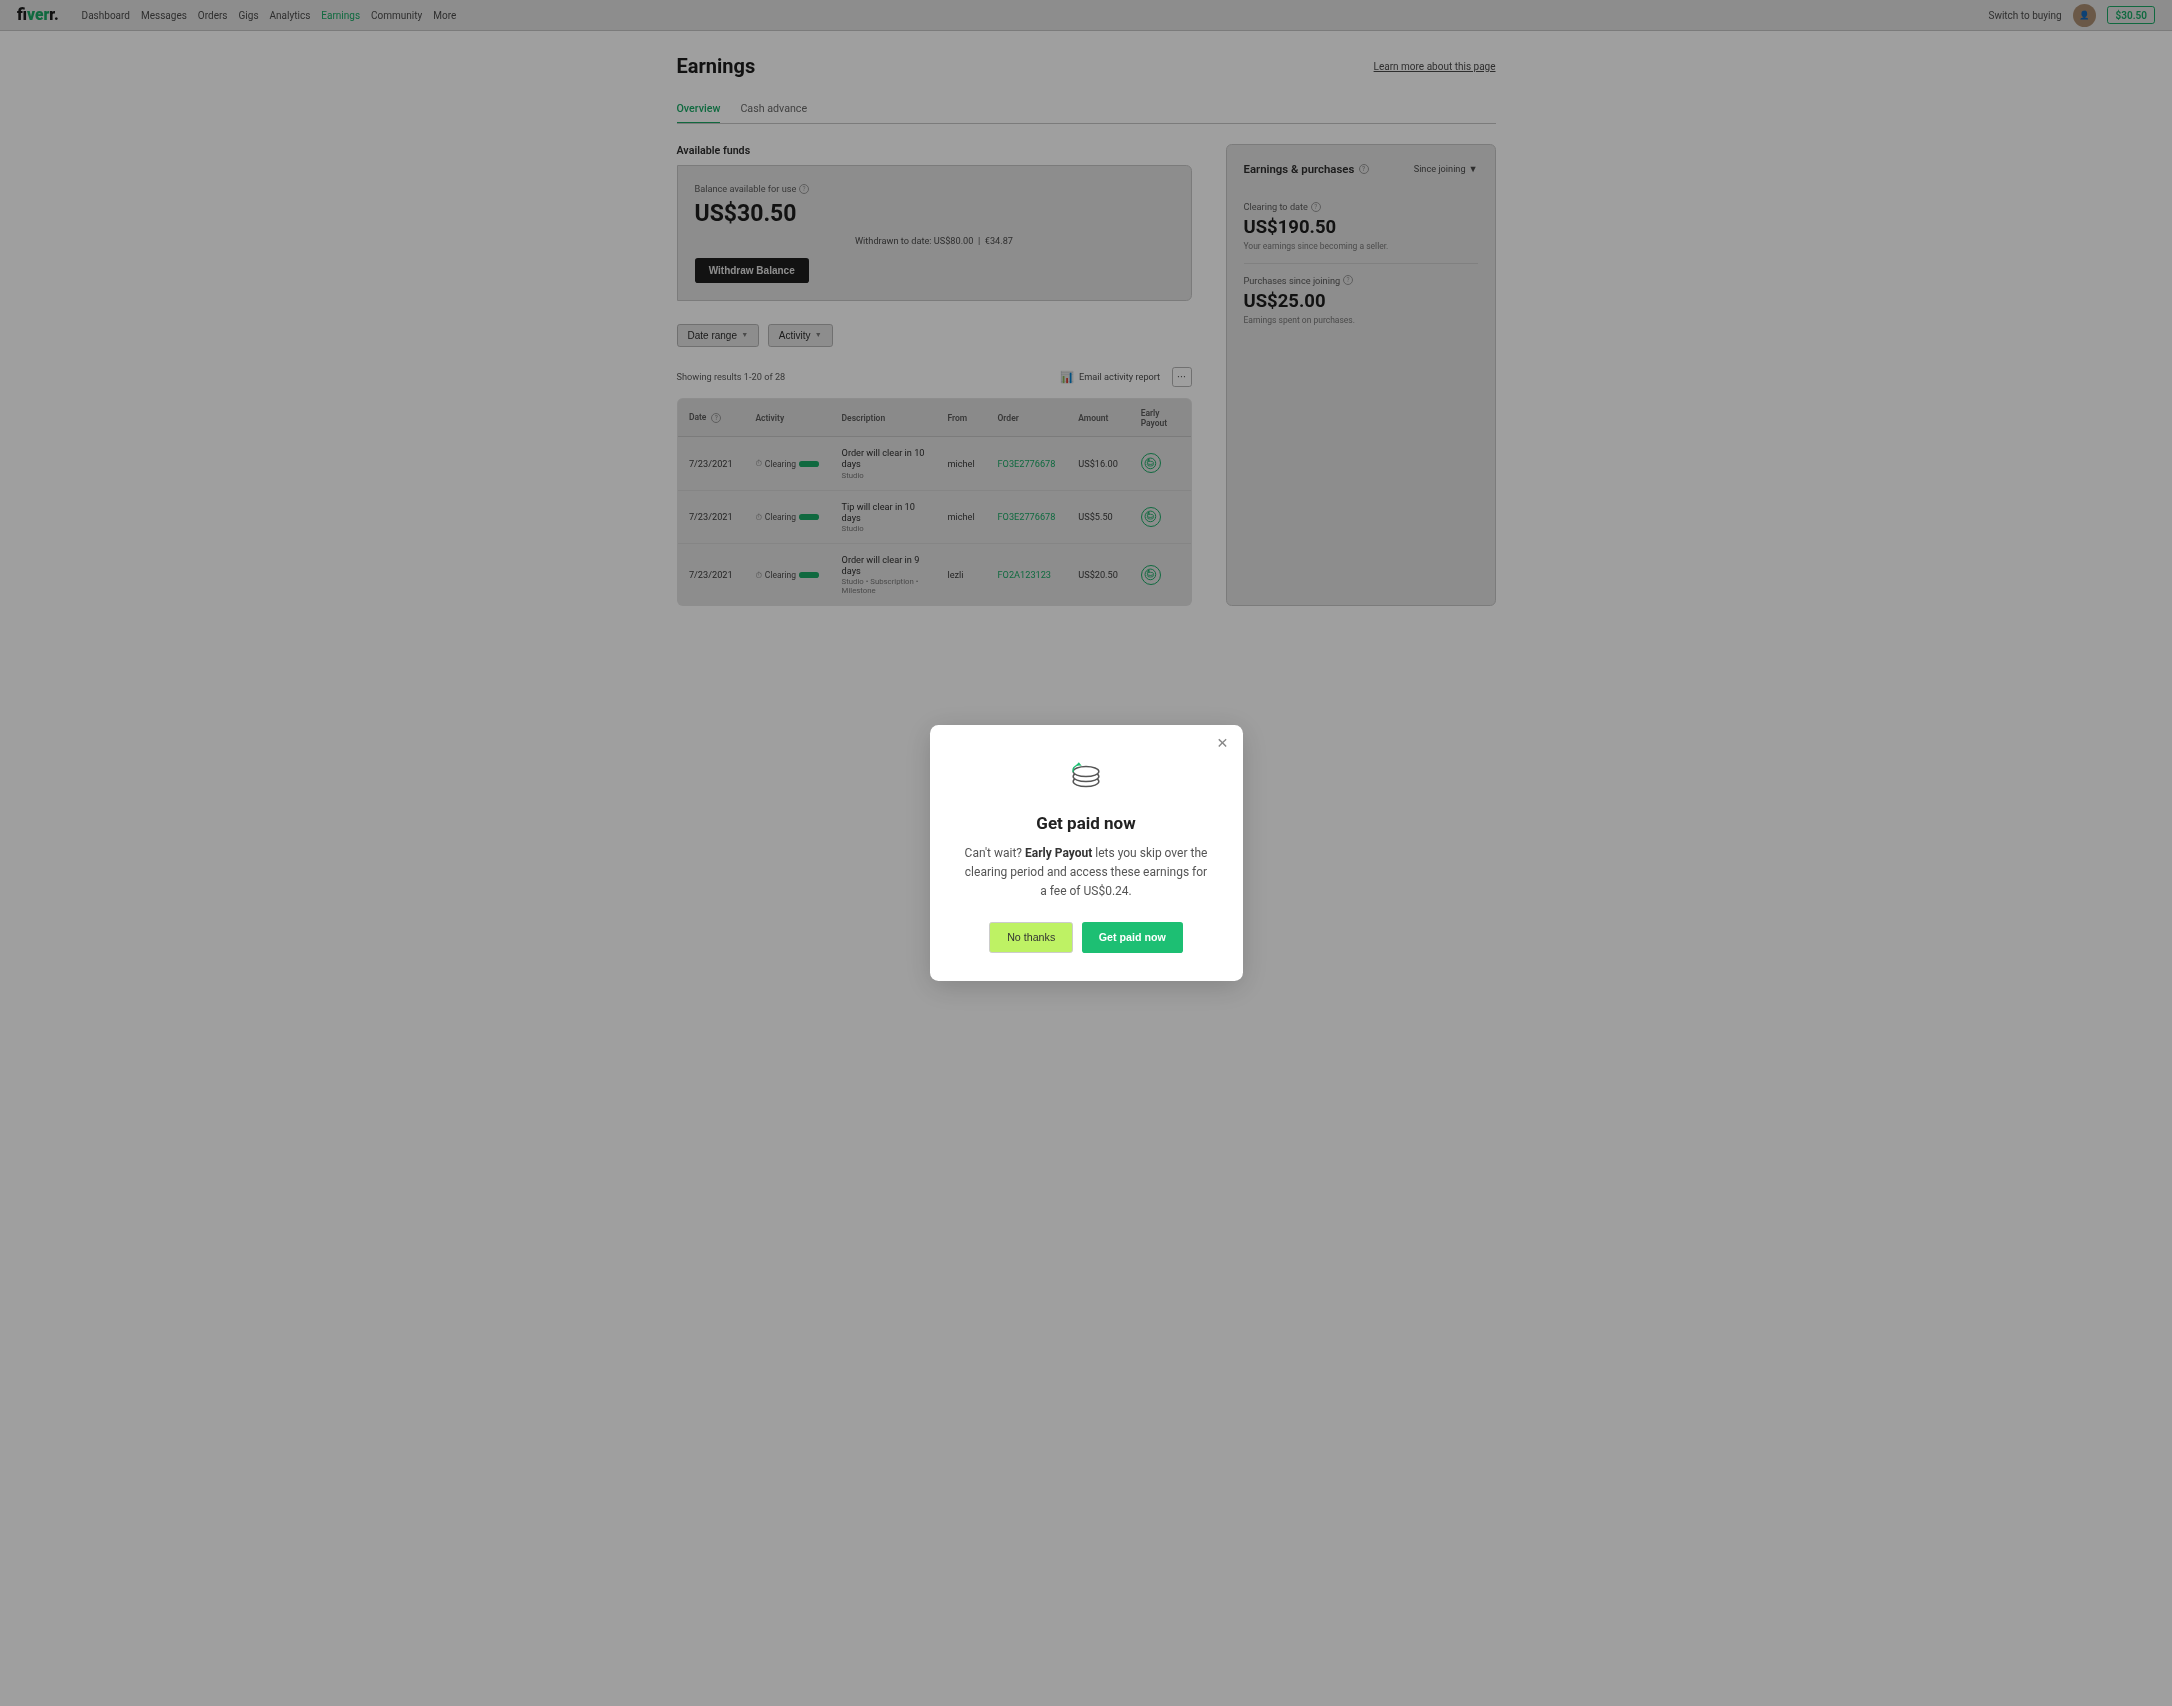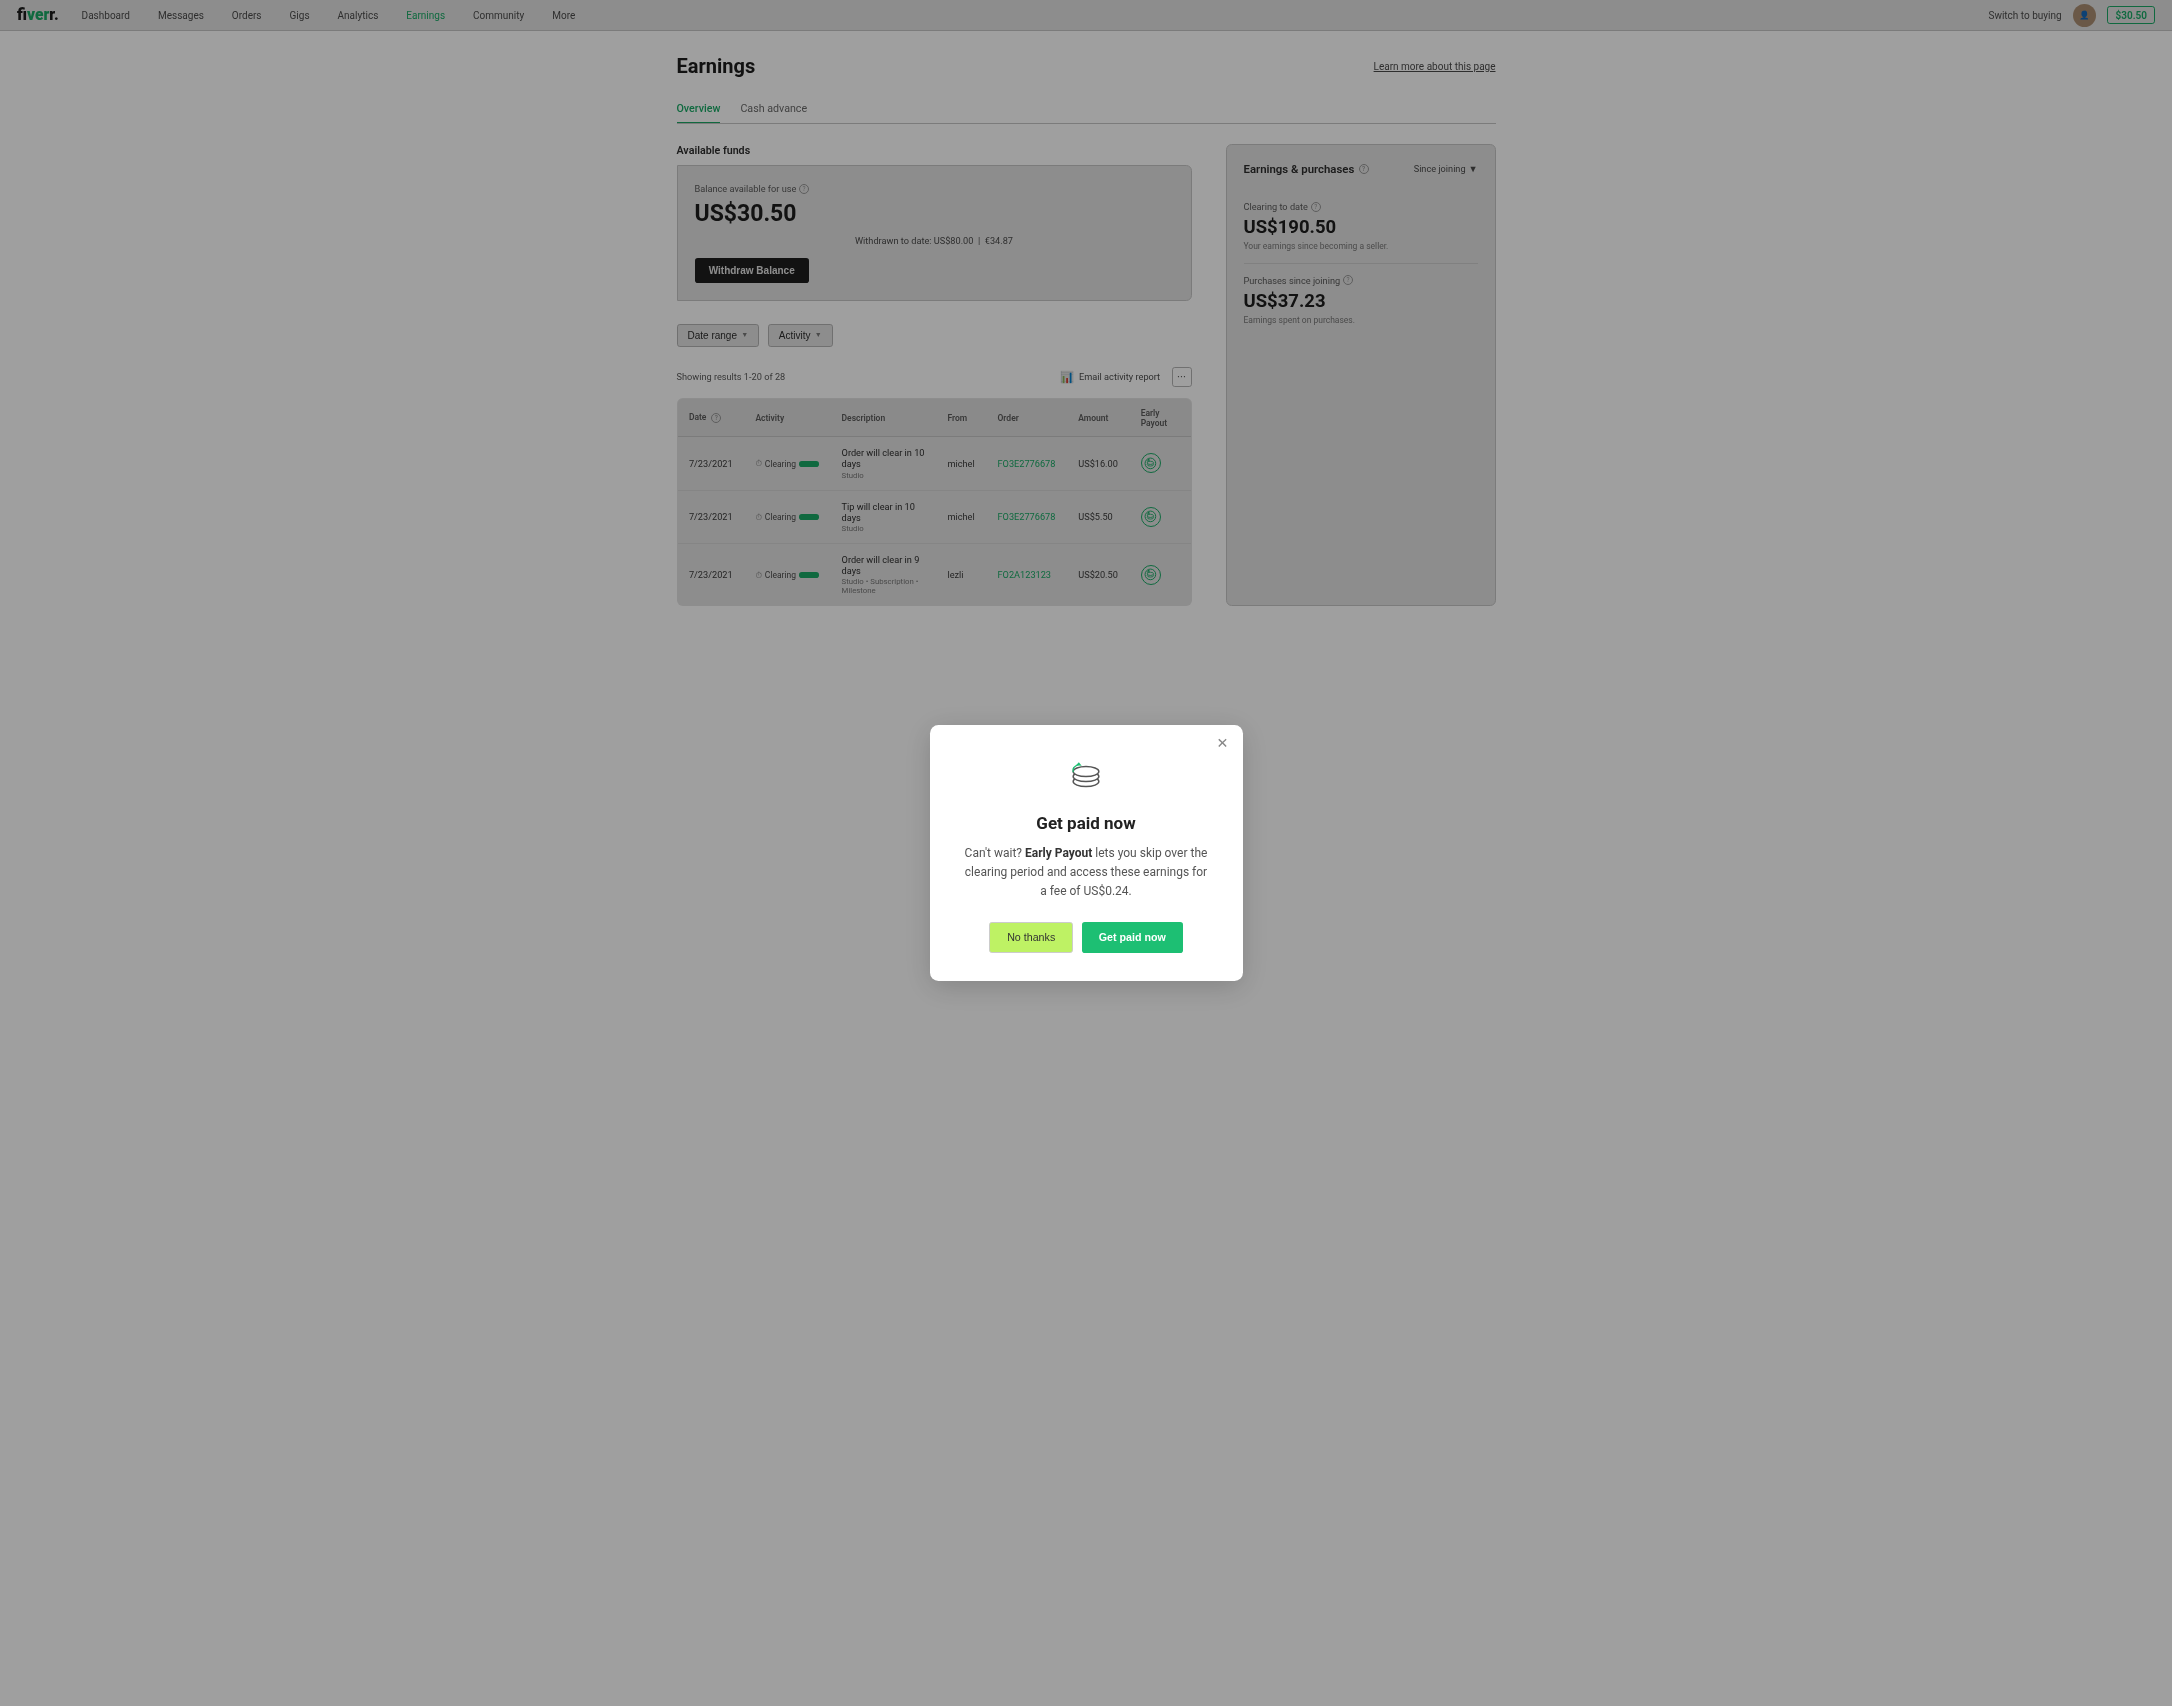--- a/index.html
+++ b/index.html
@@ -16,21 +16,21 @@
       position: relative;
       z-index: 10;
     }
     .navbar-logo {
       font-size: 15.6px;
       font-weight: 900;
       color: #222;
       margin-right: 23px;
     }
     .navbar-logo span { color: #1dbf73; }
-    .navbar-links { display: flex; gap: 28px; flex: 1; }
+    .navbar-links { display: flex; gap: 11px; flex: 1; }
     .navbar-link {
       font-size: 10px;
       color: #555;
       text-decoration: none;
       cursor: pointer;
     }
     .navbar-link.active { color: #1dbf73; }
     .navbar-right { display: flex; align-items: center; gap: 11.4px; }
     .switch-buying { font-size: 10px; color: #555; cursor: pointer; }
     .avatar {
@@ -463,21 +463,21 @@
           </div>
           <div class="ep-amount">US$190.50</div>
           <div class="ep-sub">Your earnings since becoming a seller.</div>
         </div>
 
         <div class="ep-row">
           <div class="ep-label">
             <span>Purchases since joining</span>
             <span class="info-icon">?</span>
           </div>
-          <div class="ep-amount">US$37.23</div>
+          <div class="ep-amount">US$25.00</div>
           <div class="ep-sub">Earnings spent on purchases.</div>
         </div>
       </div>
 
     </div>
   </div>
 </div>
 
 <div class="overlay">
   <div class="modal">

